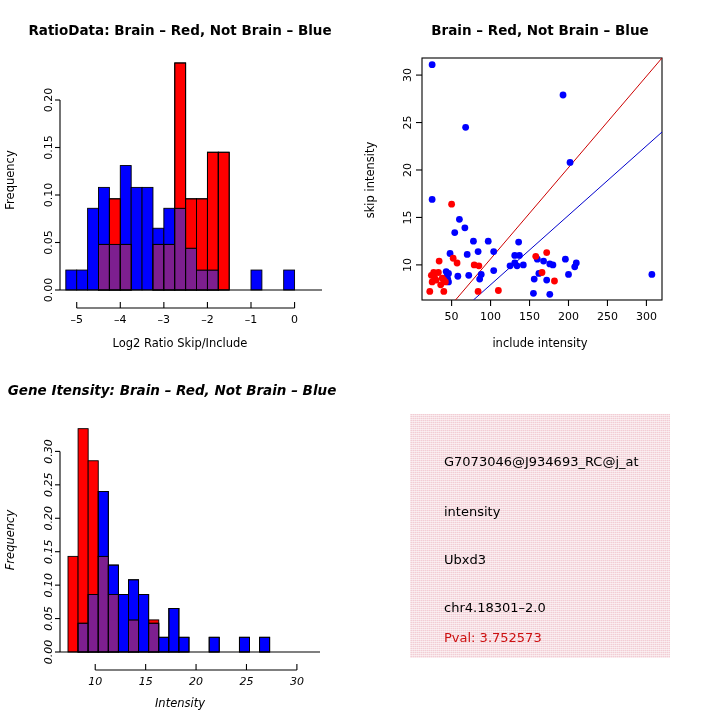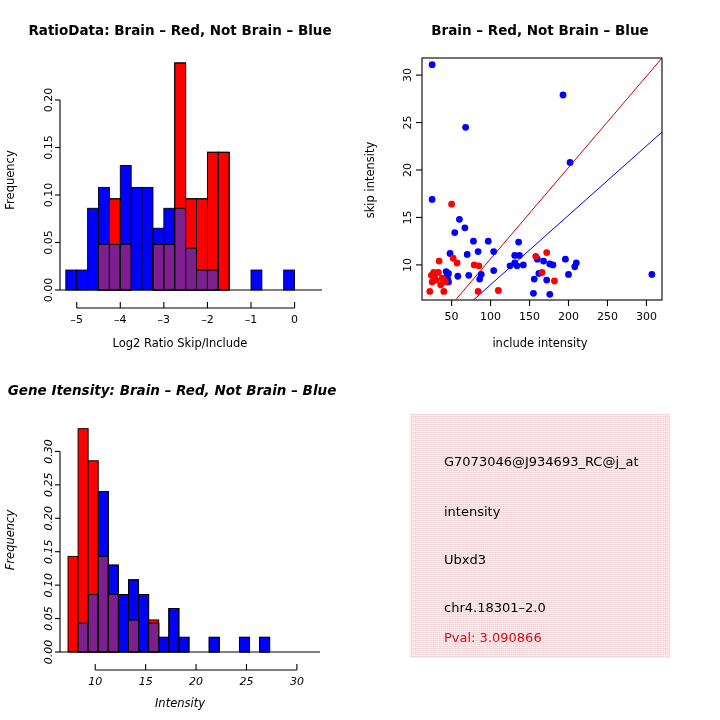--- a/index.html
+++ b/index.html
@@ -343,17 +343,17 @@
       <text class="axlab" x="14" y="180" text-anchor="middle" transform="rotate(-90 14 180)">Frequency</text>
     </svg>
   </div>
 
   <div class="panel" id="panel-info">
     <div id="info-box">
       <div class="info-line" style="top:40px">G7073046@J934693_RC@j_at</div>
       <div class="info-line" style="top:90px">intensity</div>
       <div class="info-line" style="top:138px">Ubxd3</div>
       <div class="info-line" style="top:186px">chr4.18301–2.0</div>
-      <div class="info-line pval" style="top:216px">Pval: 3.090866</div>
+      <div class="info-line pval" style="top:216px">Pval: 3.752573</div>
     </div>
   </div>
 
 </div>
 
 </body></html>

